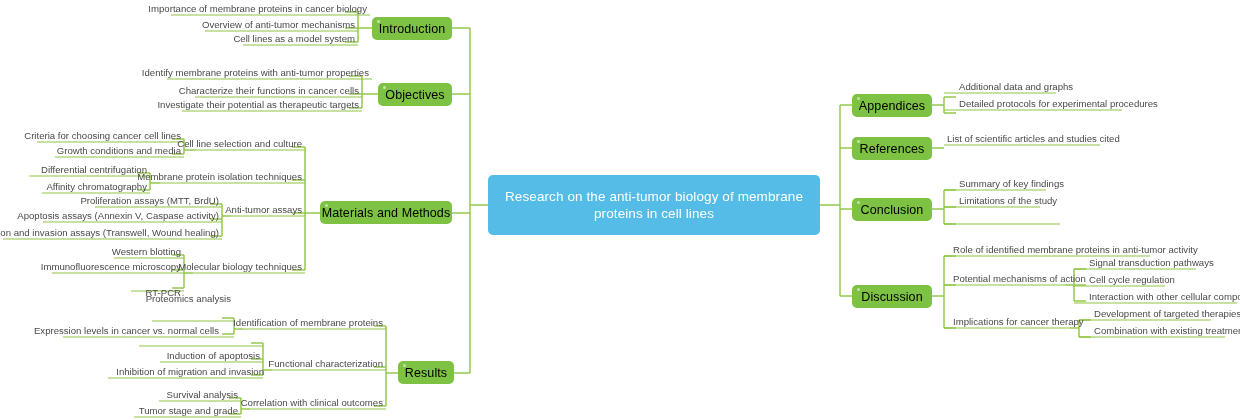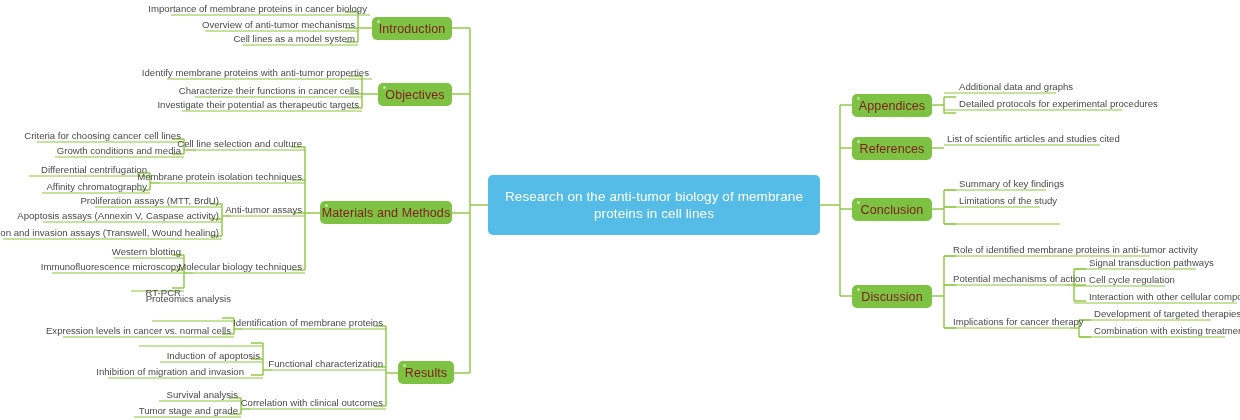--- a/index.html
+++ b/index.html
@@ -11,21 +11,21 @@
   .node{position:absolute;box-sizing:border-box;}
 
   
   .central{
     background:#54bce6;border-radius:5px;color:#ffffff;
     display:flex;align-items:center;justify-content:center;text-align:center;
     font-size:13.5px;line-height:17px;letter-spacing:.1px;padding:15px 10px;
   }
   
   .main{
-    background:#7dc242;border-radius:5px;color:#7f1d1d;
+    background:#7dc242;border-radius:5px;color:#000000;
     display:flex;align-items:center;justify-content:center;
     font-size:12.5px;letter-spacing:.1px;white-space:nowrap;padding:0 10px;
   }
   .main::after{content:"";position:absolute;left:5px;top:3px;width:3px;height:3px;
     border-radius:50%;background:rgba(255,255,255,.55);}
   
   .leaf{
     color:#4a4a4a;font-size:9.6px;line-height:11px;white-space:nowrap;
     padding:0 3px 2px 3px;display:flex;align-items:flex-end;
   }
@@ -279,31 +279,31 @@
 <div class="node main" style="left:398px;top:361px;width:56px;height:23px;">
   <span>Results</span>
 </div>
 
 <div class="node leaf l" style="left:243px;top:316px;width:143px;height:14px;">
   <span>Identification of membrane proteins</span>
 </div>
 <div class="node leaf l" style="left:56px;top:292px;width:178px;height:14px;">
   <span>Proteomics analysis</span>
 </div>
-<div class="node leaf l" style="left:56px;top:324px;width:178px;height:14px;text-align:center;">
+<div class="node leaf l" style="left:44px;top:324px;width:178px;height:14px;text-align:center;">
   <span>Expression levels in cancer vs. normal cells</span>
 </div>
 
 <div class="node leaf l" style="left:272px;top:357px;width:114px;height:14px;">
   <span>Functional characterization</span>
 </div>
 <div class="node leaf l" style="left:100px;top:349px;width:163px;height:14px;">
   <span>Induction of apoptosis</span>
 </div>
-<div class="node leaf l" style="left:84px;top:365px;width:163px;height:14px;">
+<div class="node leaf l" style="left:104px;top:365px;width:163px;height:14px;">
   <span>Inhibition of migration and invasion</span>
 </div>
 
 <div class="node leaf l" style="left:250px;top:396px;width:136px;height:14px;">
   <span>Correlation with clinical outcomes</span>
 </div>
 <div class="node leaf l" style="left:126px;top:388px;width:115px;height:14px;">
   <span>Survival analysis</span>
 </div>
 <div class="node leaf l" style="left:126px;top:404px;width:115px;height:14px;">

